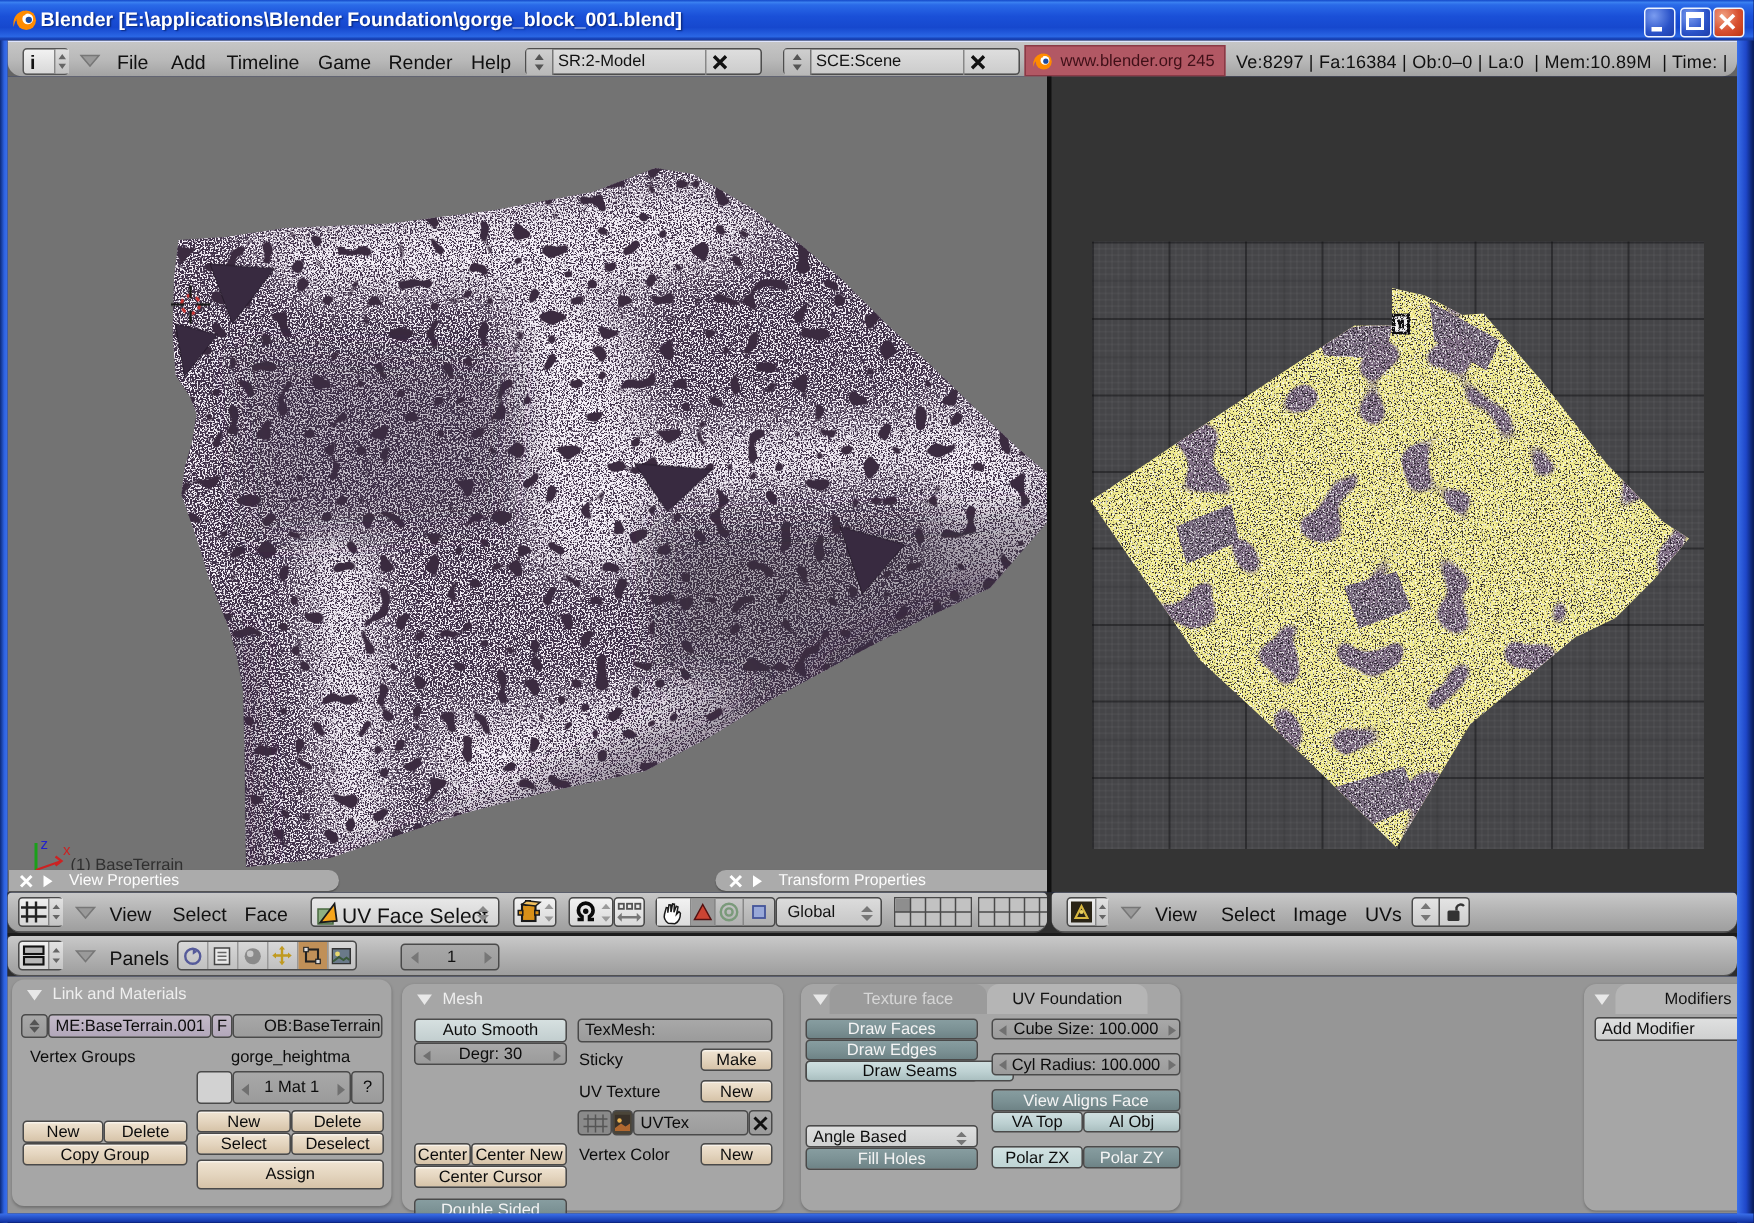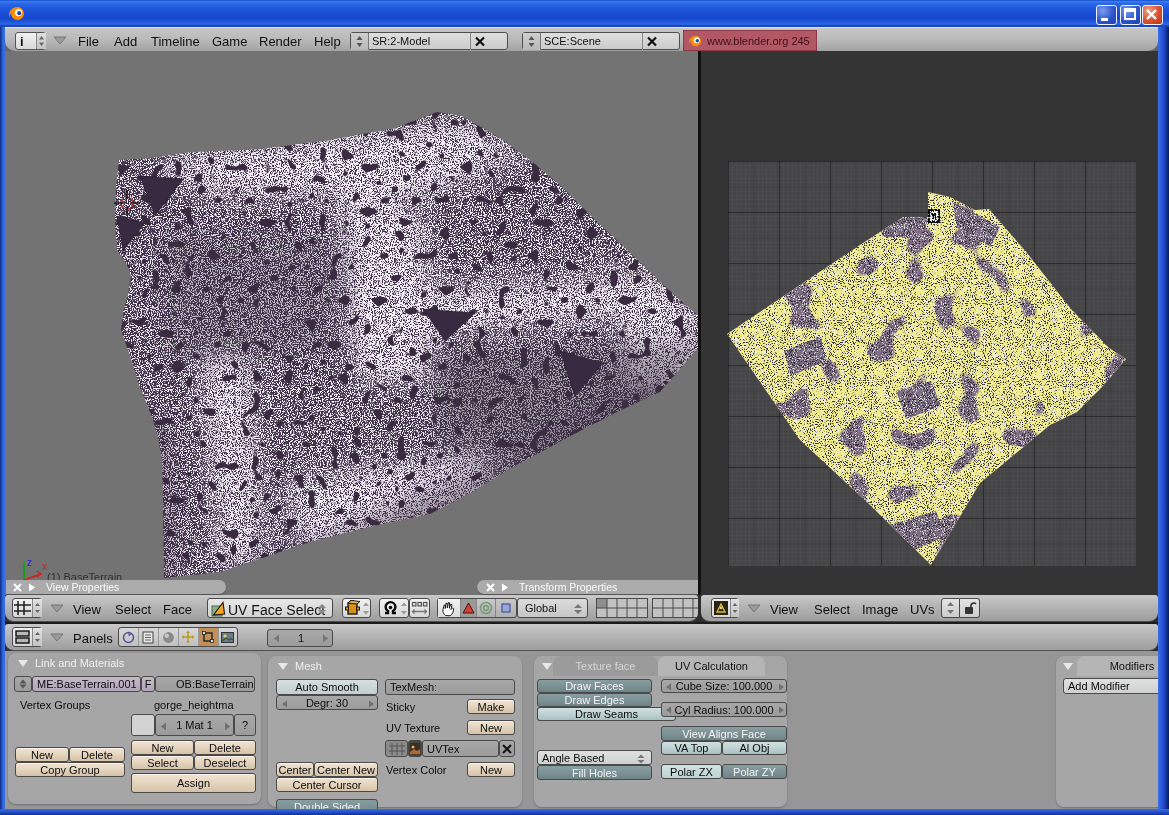--- a/index.html
+++ b/index.html
@@ -47,20 +47,21 @@
 </head>
 <body>
 <div id="win">
   <div class="abs" id="title">
     <svg class="abs" style="left:8px;top:5px" width="17" height="17" viewBox="0 0 17 17">
       <circle cx="9.5" cy="8.5" r="6.5" fill="#ff8b00"></circle>
       <circle cx="10.5" cy="7.6" r="3.6" fill="#fff"></circle>
       <circle cx="11.2" cy="8.2" r="2.1" fill="#1b4aa0"></circle>
       <path d="M1,13 Q2,6 9,5 L8,2 Q0,4 1,13 Z" fill="#ff8b00"></path>
     </svg>
+    <div class="abs txt">Blender [E:\applications\Blender Foundation\gorge_block_001.blend]</div>
     <div class="abs wbtn" id="wmin"><svg width="19" height="18">
           <rect x="4" y="12" width="7" height="3" fill="#fff"></rect>
         </svg></div>
     <div class="abs wbtn" id="wmax"><svg width="19" height="18">
           <rect x="4" y="3" width="10" height="10" fill="none" stroke="#fff" stroke-width="2"></rect>
           <rect x="4" y="3" width="10" height="3" fill="#fff"></rect>
         </svg></div>
     <div class="abs wbtn" id="wclose"><svg width="19" height="18">
           <path d="M4,4 L13,13 M13,4 L4,13" stroke="#fff" stroke-width="2.4"></path>
         </svg></div>
@@ -104,20 +105,21 @@
     </div>
     <div class="abs" style="left:678px;top:2px;width:134px;height:21px;background:#b25864;border:1px solid #8a3a46;box-sizing:border-box">
       <svg class="abs" style="left:4px;top:3px" width="14" height="14" viewBox="0 0 17 17">
         <circle cx="9.5" cy="8.5" r="6.5" fill="#ff8b00"></circle>
         <circle cx="10.5" cy="7.6" r="3.6" fill="#fff"></circle>
         <circle cx="11.2" cy="8.2" r="2.1" fill="#1b4aa0"></circle>
         <path d="M1,13 Q2,6 9,5 L8,2 Q0,4 1,13 Z" fill="#ff8b00"></path>
       </svg>
       <div class="abs" style="left:23px;top:4px;font-size:11px;color:#401018">www.blender.org 245</div>
     </div>
+    <div class="abs mtxt" style="left:819px;font-size:12px;letter-spacing:0.15px">Ve:8297 | Fa:16384 | Ob:0–0 | La:0&nbsp; | Mem:10.89M&nbsp; | Time: |</div>
   </div>
   <div class="abs" id="v3d">
     <svg class="abs" style="left:0;top:0" width="693" height="544" viewBox="0 0 693 544">
       <defs>
         <clipPath id="terr">
             <path d="M114,109 L145,107 185,101 255,98 325,89 390,77 432,61 457,65 495,87 525,109 555,134 585,164 615,192 645,221 675,249 695,266 695,295 655,341 612,361 571,382 508,416 467,441 425,463 364,476 305,491 263,505 215,521 159,527 158,449 157,409 153,387 148,369 141,351 134,334 129,317 123,299 116,279 118,261 123,244 126,225 122,214 112,199 110,171 111,134 Z"></path>
           </clipPath>
         <filter id="spk1" x="0%" y="0%" width="100%" height="100%" color-interpolation-filters="sRGB">
           <feTurbulence type="fractalNoise" baseFrequency="0.9" numOctaves="2" seed="7" stitchTiles="stitch"></feTurbulence>
           <feColorMatrix type="matrix" values="0 0 0 0 0.95  0 0 0 0 0.93  0 0 0 0 0.96  0 0 0 11 -5.45"></feColorMatrix>
@@ -504,21 +506,21 @@
       <div class="bb tan" style="left:199px;top:106px;width:48px;height:15px">New</div>
       <div class="bb tan" style="left:8px;top:106px;width:38px;height:15px">Center</div>
       <div class="bb tan" style="left:46px;top:106px;width:64px;height:15px">Center New</div>
       <div class="bb tan" style="left:8px;top:121px;width:102px;height:15px">Center Cursor</div>
       <div class="bb teal" style="left:8px;top:143px;width:102px;height:15px">Double Sided</div>
     </div>
 
     <div class="panel" style="left:529px;top:5px;width:253px;height:151px">
       <div class="ptri" style="left:8px;top:7px"></div>
       <div class="abs" style="left:19px;top:0;width:105px;height:20px;background:#9b9b9b;border-radius:8px 8px 0 0;font-size:11px;color:#d6d6d6;display:flex;align-items:center;justify-content:center">Texture face</div>
-      <div class="abs" style="left:124px;top:0;width:107px;height:20px;background:#b5b5b5;border-radius:8px 8px 0 0;font-size:11px;color:#111;display:flex;align-items:center;justify-content:center">UV Calculation</div>
+      <div class="abs" style="left:124px;top:0;width:107px;height:20px;background:#b5b5b5;border-radius:8px 8px 0 0;font-size:11px;color:#111;display:flex;align-items:center;justify-content:center">UV Foundation</div>
       <div class="bb teal" style="left:3px;top:23px;width:115px;height:14px">Draw Faces</div>
       <div class="bb teal" style="left:3px;top:37px;width:115px;height:14px">Draw Edges</div>
       <div class="bb lblu" style="left:3px;top:51px;width:115px;height:14px">Draw Hidden Edges</div>
       <div class="bb lblu" style="left:3px;top:51px;width:139px;height:14px">Draw Seams</div>
       <div class="bb wfield" style="left:3px;top:94px;width:115px;height:15px;justify-content:flex-start;padding-left:4px">Angle Based
         <svg class="abs" style="left:98px;top:3px" width="10" height="10">
             <path d="M5,0.5 l3.5,3.5 h-7 Z M5,9.5 l-3.5,-3.5 h7 Z" fill="#777"></path>
           </svg>
       </div>
       <div class="bb teal" style="left:3px;top:109px;width:115px;height:15px">Fill Holes</div>

